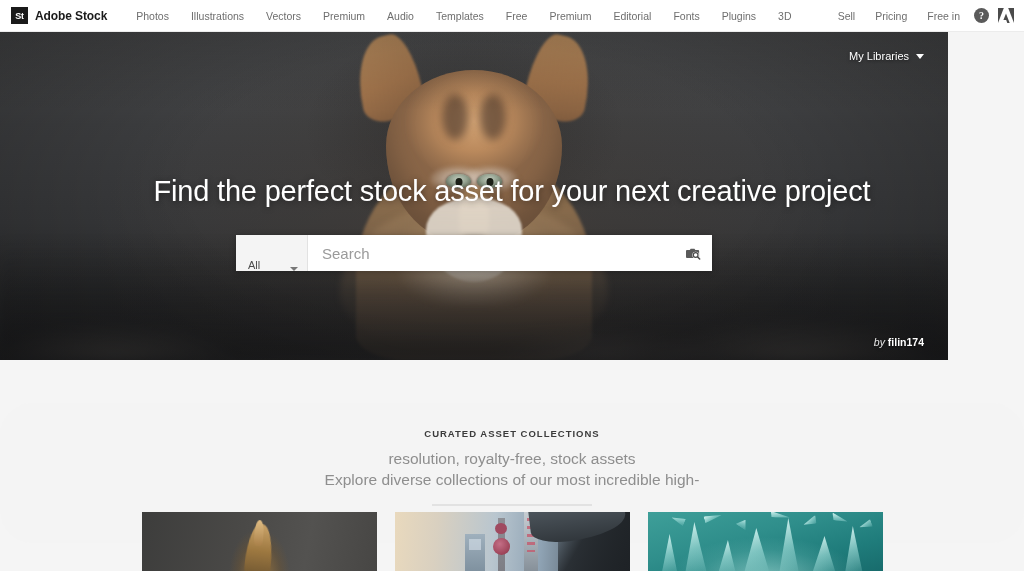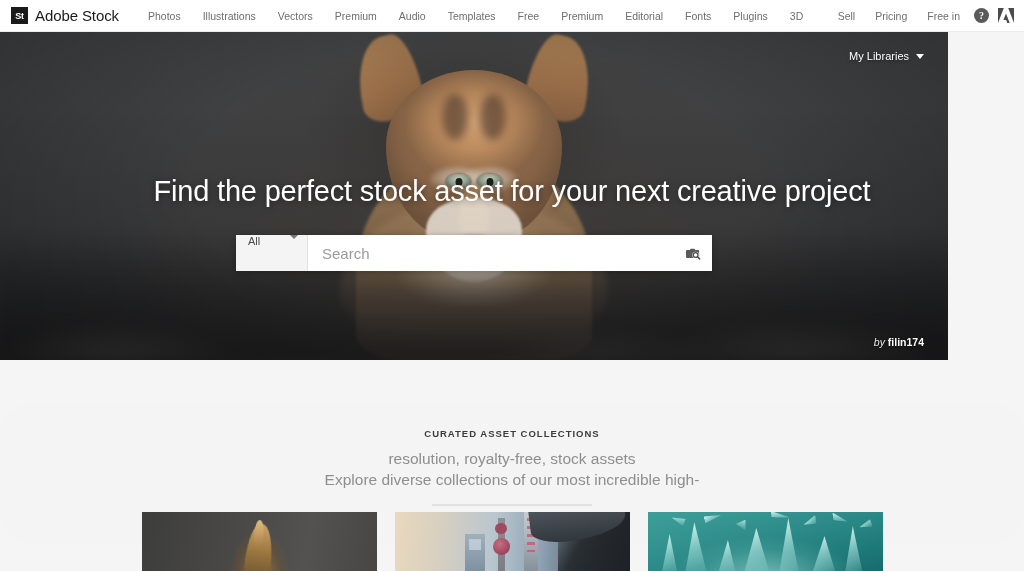--- a/index.html
+++ b/index.html
@@ -35,21 +35,21 @@
     width: 17px; height: 17px;
     background: #1a1a1a;
     border-radius: 0;
     color: #fff;
     font-size: 9px; font-weight: bold;
     display: flex; align-items: center; justify-content: center;
     letter-spacing: -0.2px;
     font-family: "Liberation Sans", sans-serif;
   }
   .brand-name {
-    font-size: 15px; font-weight: normal;
+    font-size: 12px; font-weight: bold;
     color: #1a1a1a; letter-spacing: -0.1px;
     white-space: nowrap;
   }
   .nav-links { display: flex; align-items: center; }
   .nav-link {
     font-size: 10.5px;
     color: #6e6e6e;
     padding: 0 11px;
     white-space: nowrap;
     cursor: pointer;
@@ -242,21 +242,21 @@
     width: 476px; height: 36px;
     background: #ffffff;
     display: flex; align-items: stretch;
     box-shadow: 0 1px 6px rgba(0,0,0,0.28);
     z-index: 6;
   }
   .search-scope {
     width: 72px;
     background: #f4f4f4;
     border-right: 1px solid #e2e2e2;
-    display: flex; align-items: flex-start;
+    display: flex; align-items: flex-end;
     justify-content: space-between;
     padding: 0 9px 0 12px;
     cursor: pointer;
   }
   .search-scope-label { font-size: 11px; color: #4b4b4b; }
   .chev-dark {
     width: 0; height: 0;
     border-left: 4px solid transparent;
     border-right: 4px solid transparent;
     border-top: 4.5px solid #777;

